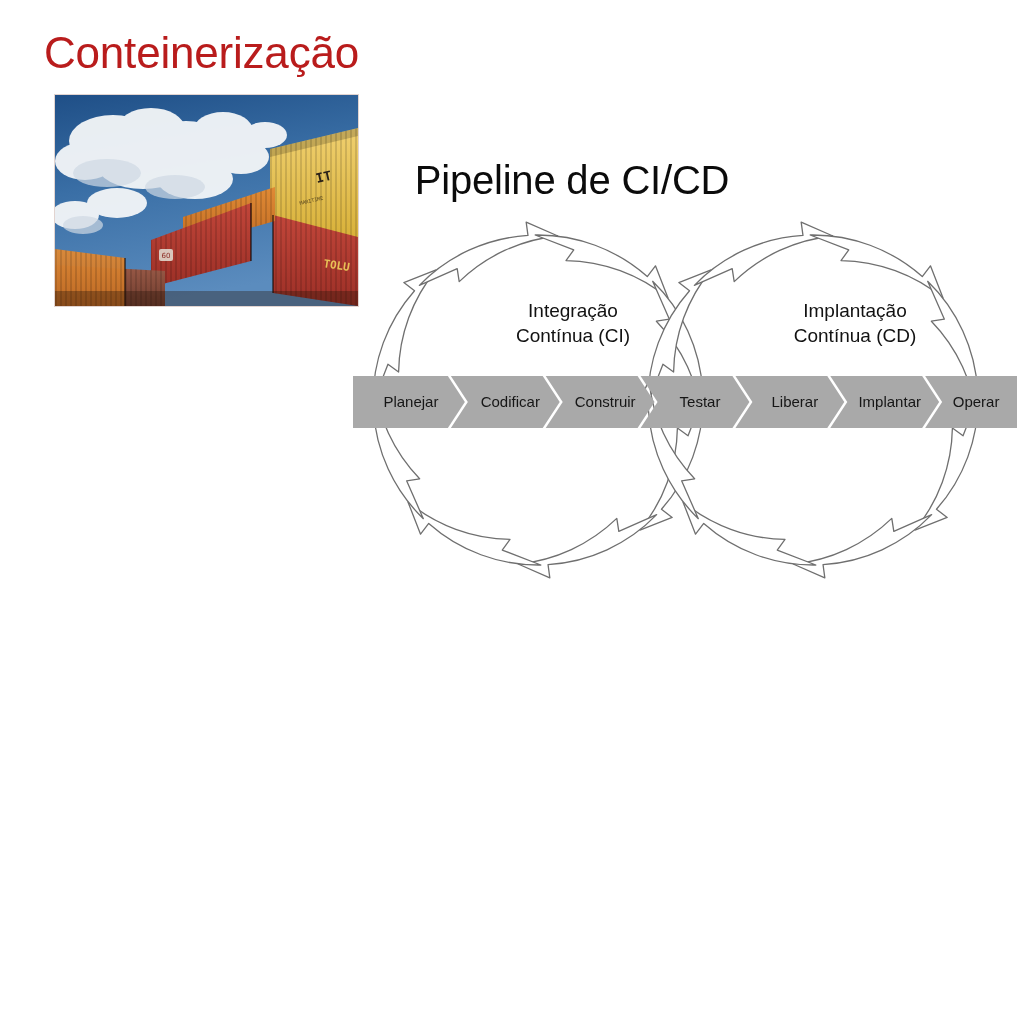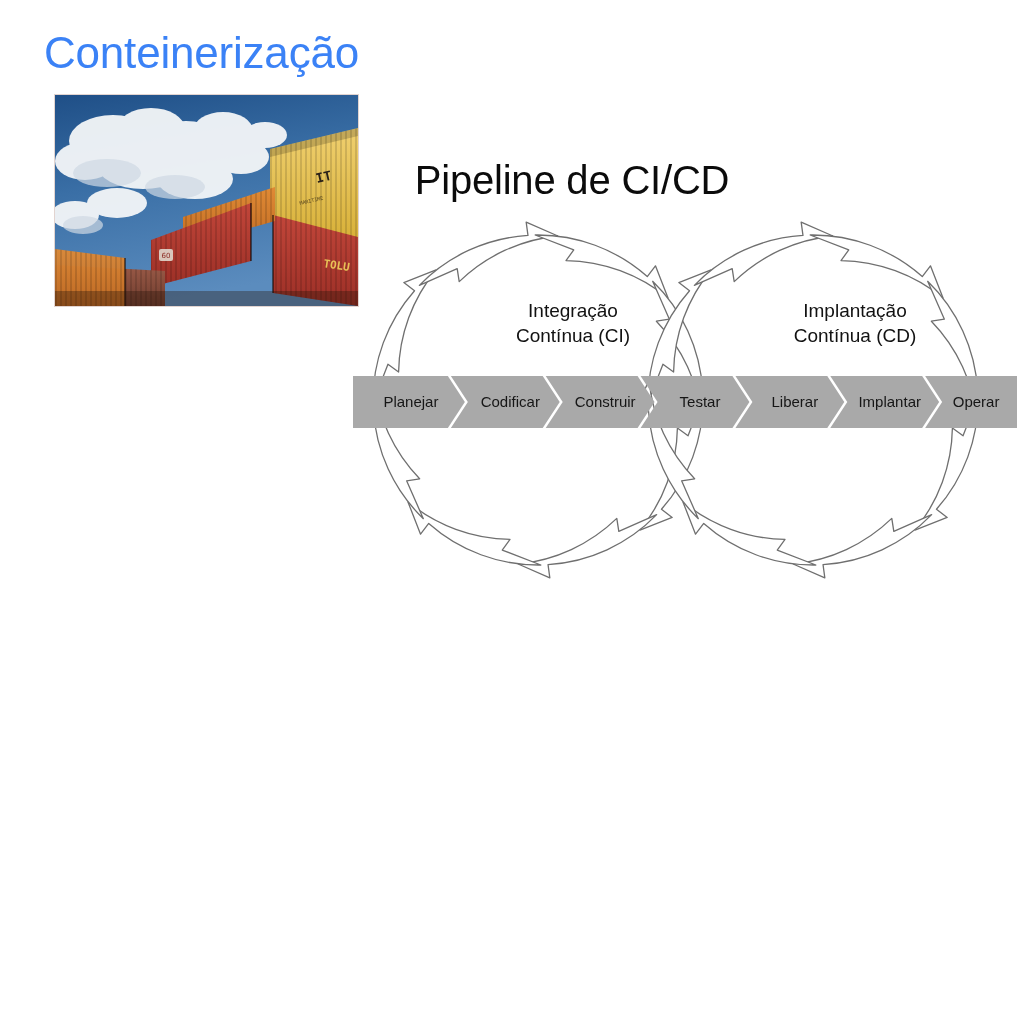--- a/index.html
+++ b/index.html
@@ -24,21 +24,21 @@
   }
 
   
   .main-title {
     position: absolute;
     left: 44px;
     top: 30px;
     font-size: 44px;
     line-height: 1.05;
     font-weight: 400;
-    color: #3b82f6;
+    color: #b91c1c;
     letter-spacing: -0.2px;
     white-space: nowrap;
   }
 
   
   .photo-frame {
     position: absolute;
     left: 55px;
     top: 95px;
     width: 303px;

